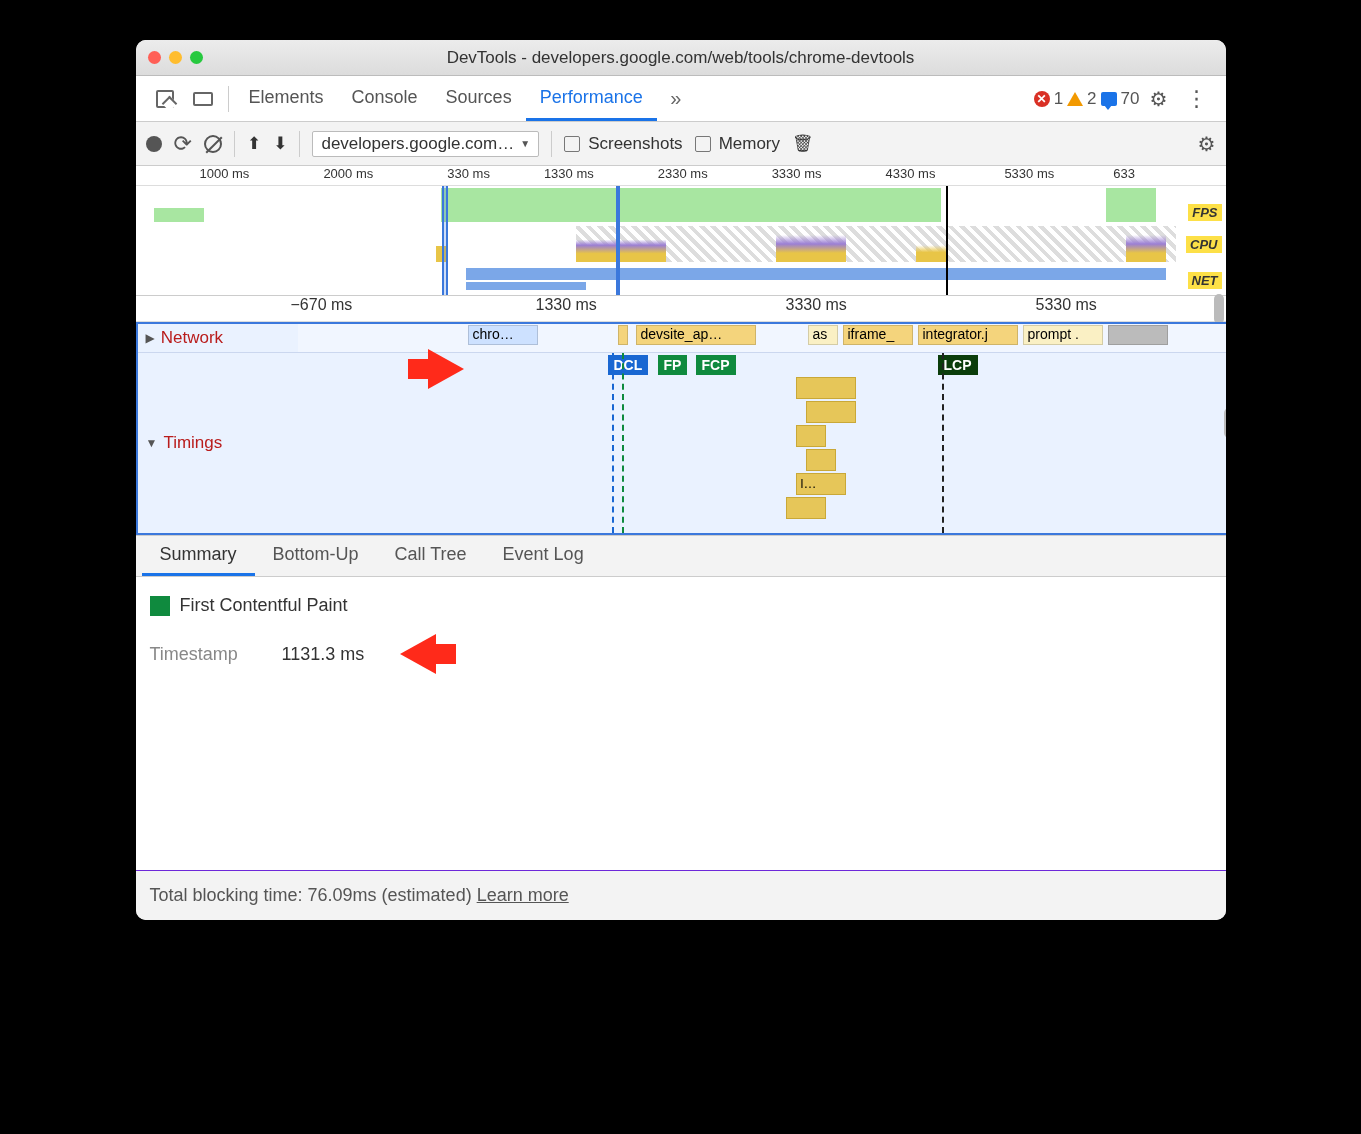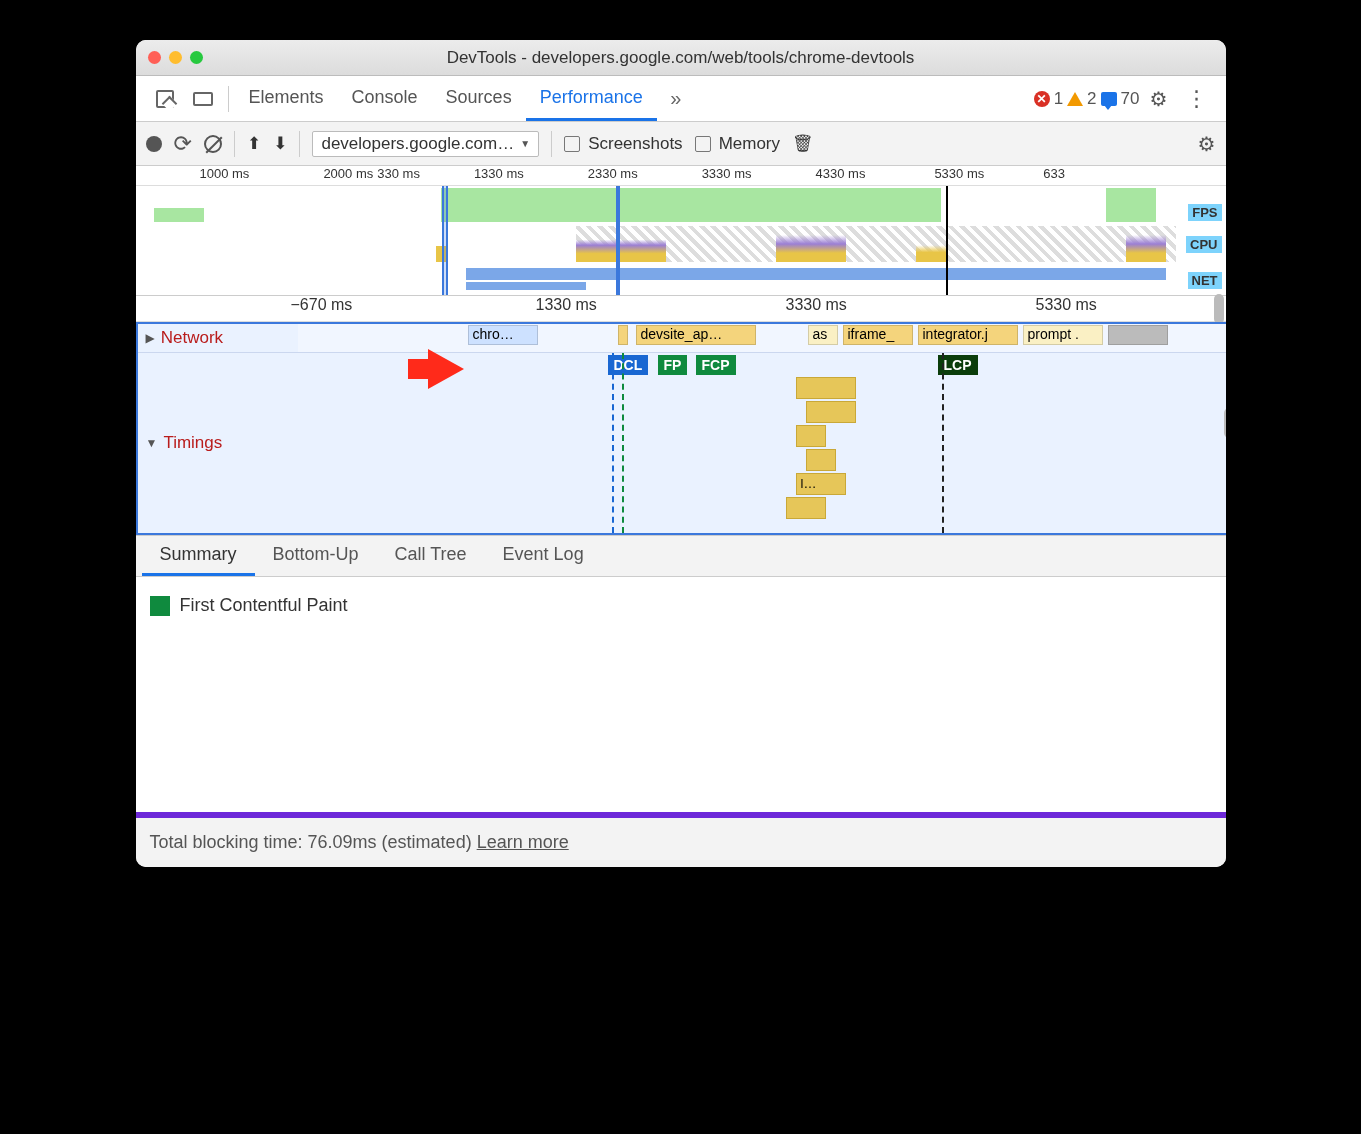--- a/index.html
+++ b/index.html
@@ -38,21 +38,21 @@
 .dropdown{display:flex;align-items:center;gap:6px;padding:2px 8px;border:1px solid #bbb;background:#fff;border-radius:2px;}
 .dropdown::after{content:'▼';font-size:10px;color:#555;}
 .checkbox{width:16px;height:16px;border:1.5px solid #777;border-radius:2px;}
 .trash-ico::before{content:'🗑';filter:grayscale(1);}
 .toolbar2 .spacer{flex:1;}
 
 .overview{height:130px;background:#fff;position:relative;border-bottom:1px solid #ccc;}
 .ov-ruler{height:20px;background:#fff;border-bottom:1px solid #ddd;display:flex;font-size:13px;color:#333;}
 .ov-ruler span{flex:0 0 auto;padding-left:4px;}
 .ov-body{position:absolute;top:20px;left:0;right:0;bottom:0;}
-.ov-label{position:absolute;right:4px;font-size:13px;font-weight:bold;color:#333;background:#7dd3fc;padding:1px 4px;}
+.ov-label{position:absolute;right:4px;font-size:13px;font-weight:bold;color:#333;background:#fde047;padding:1px 4px;font-style:italic;}
 .green-block{position:absolute;background:#a8e6a1;}
 .net-bar{position:absolute;height:12px;background:#7ba7e8;}
 .ov-handle{position:absolute;top:0;bottom:0;width:6px;background:rgba(60,120,220,.25);border-left:2px solid #3b78dc;border-right:2px solid #3b78dc;}
 .hatched{background:repeating-linear-gradient(45deg,#ddd,#ddd 4px,#fff 4px,#fff 8px);}
 
 .flameruler{height:26px;background:#fff;border-bottom:1px solid #ddd;display:flex;font-size:16px;color:#333;position:relative;}
 .flameruler span{position:absolute;}
 
 .tracks{background:#eaf2ff;border:2px solid #3b78dc;border-right:none;position:relative;}
 .track-row{display:flex;border-bottom:1px solid #cbd7ef;}
@@ -80,21 +80,21 @@
 .bottom-tabs .btab{padding:0 18px;height:100%;display:flex;align-items:center;cursor:pointer;border-bottom:3px solid transparent;}
 .bottom-tabs .btab.active{color:#333;border-bottom-color:#1a73e8;}
 
 .summary{background:#fff;padding:18px 14px;font-size:18px;color:#333;}
 .summary-header{display:flex;align-items:center;gap:10px;margin-bottom:18px;}
 .green-sq{width:20px;height:20px;background:#0f8a3e;}
 .summary-row{display:flex;gap:22px;margin-bottom:18px;align-items:center;position:relative;}
 .summary-row .lbl{color:#888;width:110px;}
 .link{color:#1a73e8;text-decoration:underline;cursor:pointer;}
 
-.footer{background:#f3f3f3;border-top:6px solid #6d28d9;padding:14px;font-size:18px;color:#555;margin-top:160px;}
+.footer{background:#f3f3f3;border-top:1px solid #6d28d9;padding:14px;font-size:18px;color:#555;margin-top:160px;}
 .footer .link2{color:#555;text-decoration:underline;cursor:pointer;}
 
 .scrollthumb{position:absolute;right:-10px;width:10px;height:30px;background:#bbb;border-radius:5px;}
 </style>
 </head>
 <body>
 
 <div class="window">
 
   <div class="titlebar">
@@ -154,21 +154,21 @@
     </div>
     <div class="trash-ico"></div>
     <div class="spacer"></div>
     <div class="gear">⚙</div>
   </div>
 
   <div class="overview">
     <div class="ov-ruler">
       <span style="margin-left:60px">1000 ms</span>
       <span style="margin-left:70px">2000 ms</span>
-      <span style="">330 ms</span>
+      <span style="margin-left:70px">330 ms</span>
       <span style="margin-left:50px">1330 ms</span>
       <span style="margin-left:60px">2330 ms</span>
       <span style="margin-left:60px">3330 ms</span>
       <span style="margin-left:60px">4330 ms</span>
       <span style="margin-left:65px">5330 ms</span>
       <span style="margin-left:55px">633</span>
     </div>
     <div class="ov-body">
       <div class="green-block" style="left:18px;top:22px;width:50px;height:14px;"></div>
       <div class="green-block" style="left:305px;top:2px;width:500px;height:34px;"></div>
@@ -244,20 +244,25 @@
     <div class="btab">Bottom-Up</div>
     <div class="btab">Call Tree</div>
     <div class="btab">Event Log</div>
   </div>
 
   <div class="summary">
     <div class="summary-header">
       <div class="green-sq"></div>
       <span>First Contentful Paint</span>
     </div>
+    <div class="summary-row">
+      <span class="lbl">Timestamp</span>
+      <span>1131.3 ms</span>
+      <div class="arrow left" style="position:relative;left:14px;top:0;"></div>
+    </div>
   </div>
 
   <div class="footer">
     <span>Total blocking time: 76.09ms (estimated) </span>
     <span class="link2">Learn more</span>
   </div>
 
 </div>
 
 </body></html>

